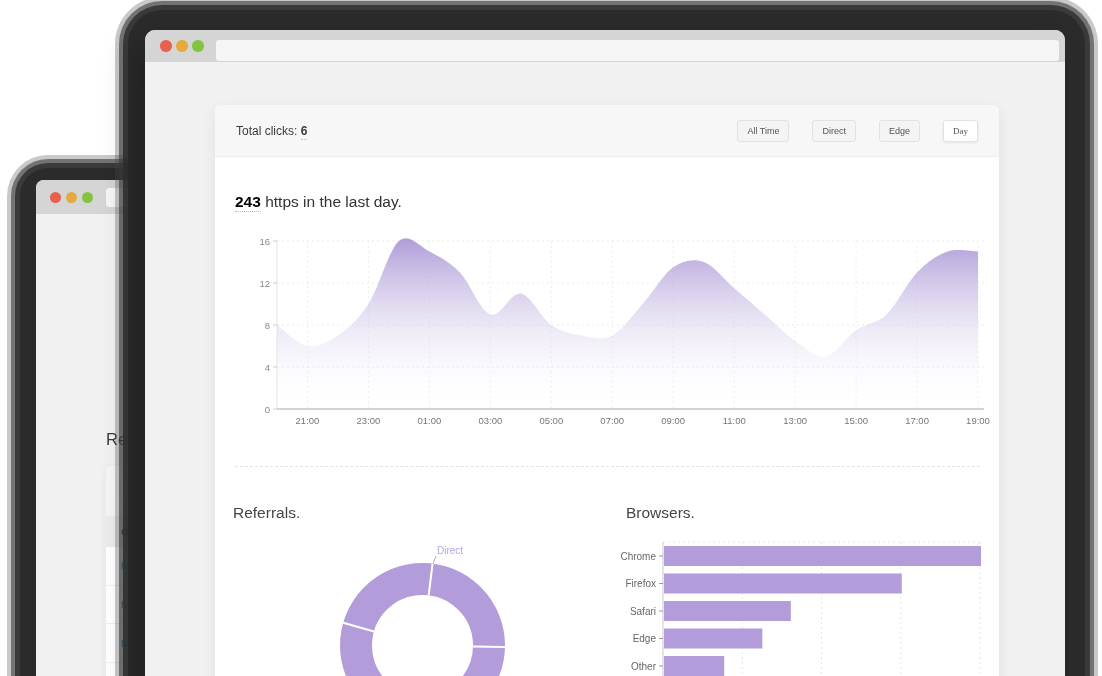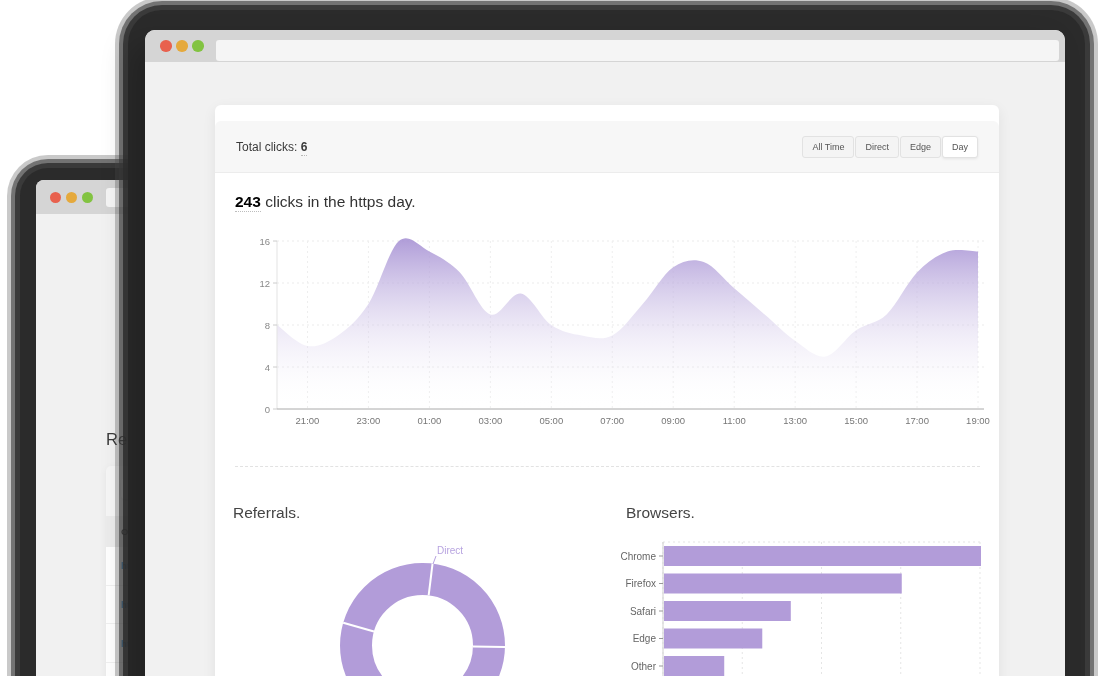--- a/index.html
+++ b/index.html
@@ -39,28 +39,28 @@
     box-shadow:-14px 14px 30px rgba(0,0,0,.22);}
   #main-window .chrome{height:32px;border-radius:10px 10px 0 0;padding-left:15px;}
   #main-window .dot{width:11.5px;height:11.5px;margin-right:4.5px;}
   #main-window .urlbar{position:absolute;left:71px;top:10px;width:843px;height:21px;}
   .dot.red{background:#e8614e;}
   .dot.yellow{background:#e5a93c;}
   .dot.green{background:#82c341;}
   
   .card{position:absolute;left:70px;top:75px;width:784px;height:600px;background:#ffffff;border-radius:6px;
     box-shadow:0 4px 14px rgba(0,0,0,.07);}
-  .card-header{position:absolute;left:0;top:16px;width:100%;height:52px;background:#f7f7f7;border-bottom:1px solid #ececec;
+  .card-header{position:absolute;left:0;top:0;width:100%;height:52px;background:#f7f7f7;border-bottom:1px solid #ececec;
     border-radius:6px 6px 0 0;display:flex;align-items:center;justify-content:space-between;padding:0 21px;box-sizing:border-box;}
   .total{font-size:12px;color:#3a3a3a;}
   .total b{border-bottom:1px dotted #b9b9b9;padding-bottom:1px;}
-  .filters{display:flex;gap:1px;margin-left:40px;}
+  .filters{display:flex;gap:23px;margin-left:40px;}
   .filter{font-family:"Liberation Sans",sans-serif;font-size:9px;color:#555;background:#f4f4f4;border:1px solid #e2e2e2;
     border-radius:3px;padding:5px 9px;cursor:pointer;}
-  .filter.active{background:#ffffff;box-shadow:0 1px 3px rgba(0,0,0,.08);}
+  .filter.active{background:#ffffff;box-shadow:0 1px 3px rgba(0,0,0,.08);font-family:Liberation Serif, serif;}
   .headline{position:absolute;left:20px;top:88px;font-size:15.5px;color:#333;}
   .headline b{color:#000000;border-bottom:1px dotted #bdbdbd;padding-bottom:1px;}
   #area-chart{position:absolute;left:35px;top:127px;overflow:visible;}
   .divider{position:absolute;left:20px;top:361px;width:745px;border-top:1px dashed #e2e2e2;}
   .sec-title{position:absolute;top:399px;font-size:15.5px;color:#454545;text-align:right;}
   #referrals-title{left:18px;}
   #browsers-title{left:395px;margin-left:16px;}
   #donut-chart{position:absolute;left:115px;top:430px;}
   #bar-chart{position:absolute;left:393px;top:430px;}
   svg text{font-family:"Liberation Sans",sans-serif;}
@@ -112,21 +112,21 @@
       </div>
       <div class="filters" id="filters">
           <button class="filter">All Time</button>
           <button class="filter">Direct</button>
           <button class="filter">Edge</button>
           <button class="filter active">Day</button>
         </div>
     </div>
 
     <div class="headline">
-      <b>243</b><span> clicks in the https day.</span>
+      <b>243</b><span> https in the last day.</span>
     </div>
 
     <svg id="area-chart" width="745" height="200">
         <defs>
           <linearGradient id="ag" x1="0" y1="9" x2="0" y2="177" gradientUnits="userSpaceOnUse">
             <stop offset="0" stop-color="#a792d4" stop-opacity="0.88"></stop>
             <stop offset="1" stop-color="#ffffff" stop-opacity="0"></stop>
           </linearGradient>
         </defs>
         <line x1="27" y1="135" x2="734" y2="135" stroke="#ebebeb" stroke-width="1" stroke-dasharray="2 3"></line>

